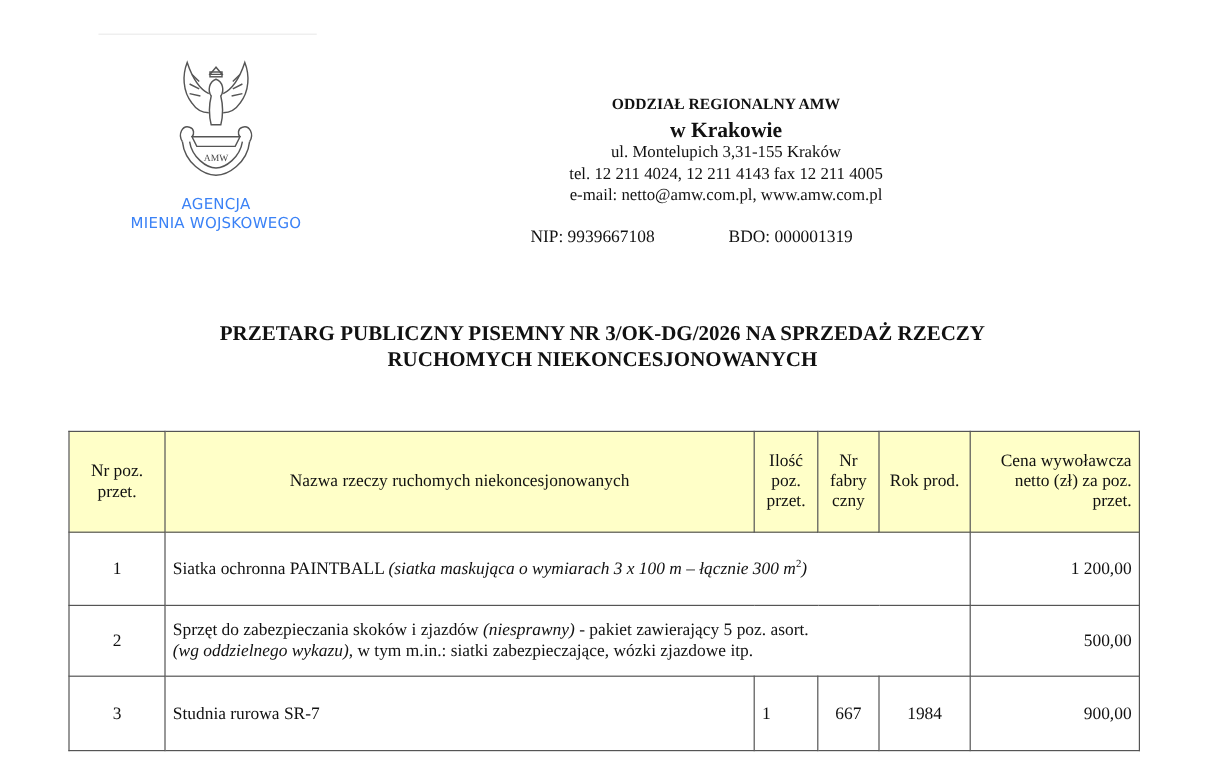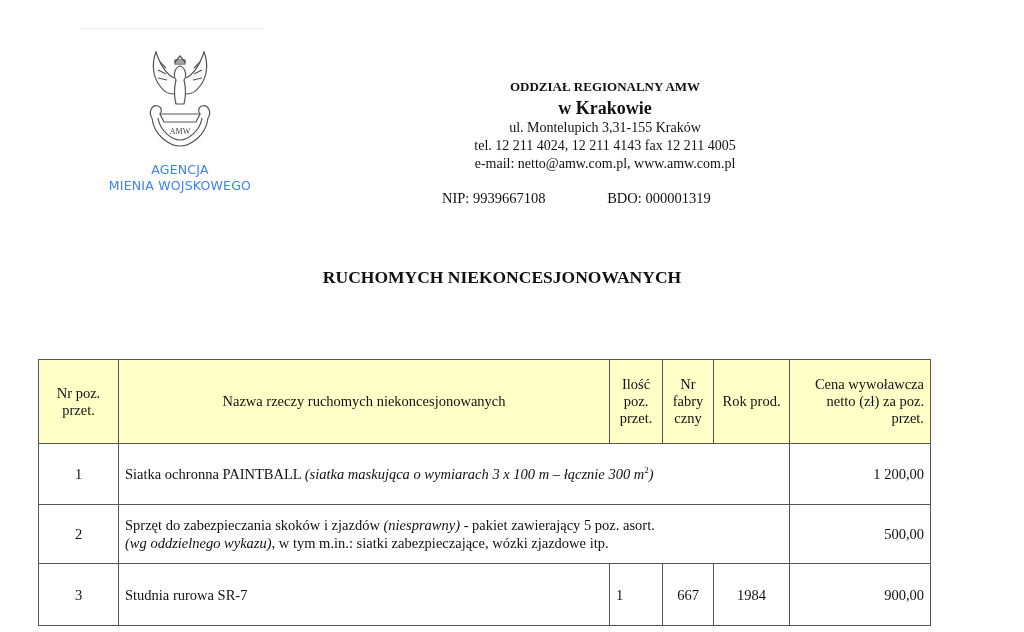--- a/index.html
+++ b/index.html
@@ -11,21 +11,21 @@
   .header { position:absolute; left:420px; top:76px; width:370px; text-align:center; }
   .h1 { font-weight:bold; font-size:13px; line-height:22px; }
   .h2 { font-weight:bold; font-size:18px; line-height:21px; }
   .addr { font-size:14px; line-height:18px; }
   .ids { position:absolute; left:442px; top:190px; font-size:14.5px; }
   .ids span { display:inline-block; }
   .ids .bdo { margin-left:58px; }
   .title { position:absolute; left:0; top:266px; width:1004px; text-align:center; font-weight:bold; }
   .title .t1 { font-size:17.5px; letter-spacing:5px; line-height:22px; }
   .title .t2 { font-size:17.5px; line-height:22px; }
-  table { position:absolute; left:38px; top:359px; border-collapse:collapse; font-size:14.5px; }
+  table { position:absolute; left:57px; top:359px; border-collapse:collapse; font-size:14.5px; }
   td, th { border:1.5px solid #555; padding:0 6px; font-weight:normal; }
   thead th { background:#ffffc8; text-align:center; line-height:17px; }
   .c-nr { width:67px; text-align:center; }
   .c-name { width:478px; }
   .c-qty { width:40px; }
   .c-fab { width:38px; text-align:center; }
   .c-year { width:63px; text-align:center; }
   .c-price { width:128px; text-align:right; }
   tbody td { height:58px; line-height:18px; }
   tbody tr.r1 td { height:60px; }
@@ -68,20 +68,21 @@
   <div class="addr">tel. 12 211 4024, 12 211 4143 fax 12 211 4005</div>
   <div class="addr">e-mail: netto@amw.com.pl, www.amw.com.pl</div>
 </div>
 
 <div class="ids">
   <span>NIP: 9939667108</span>
   <span class="bdo">BDO: 000001319</span>
 </div>
 
 <div class="title">
+  <div class="t2">PRZETARG PUBLICZNY PISEMNY NR 3/OK-DG/2026 NA SPRZEDAŻ RZECZY</div>
   <div class="t2">RUCHOMYCH NIEKONCESJONOWANYCH</div>
 </div>
 
 <table>
   <thead>
     <tr style="height: 84px; background: rgb(255, 255, 200);">
       <th class="c-nr">Nr poz. przet.</th>
       <th class="c-name">Nazwa rzeczy ruchomych niekoncesjonowanych</th>
       <th class="c-qty">Ilość poz. przet.</th>
       <th class="c-fab">Nr fabry czny</th>

